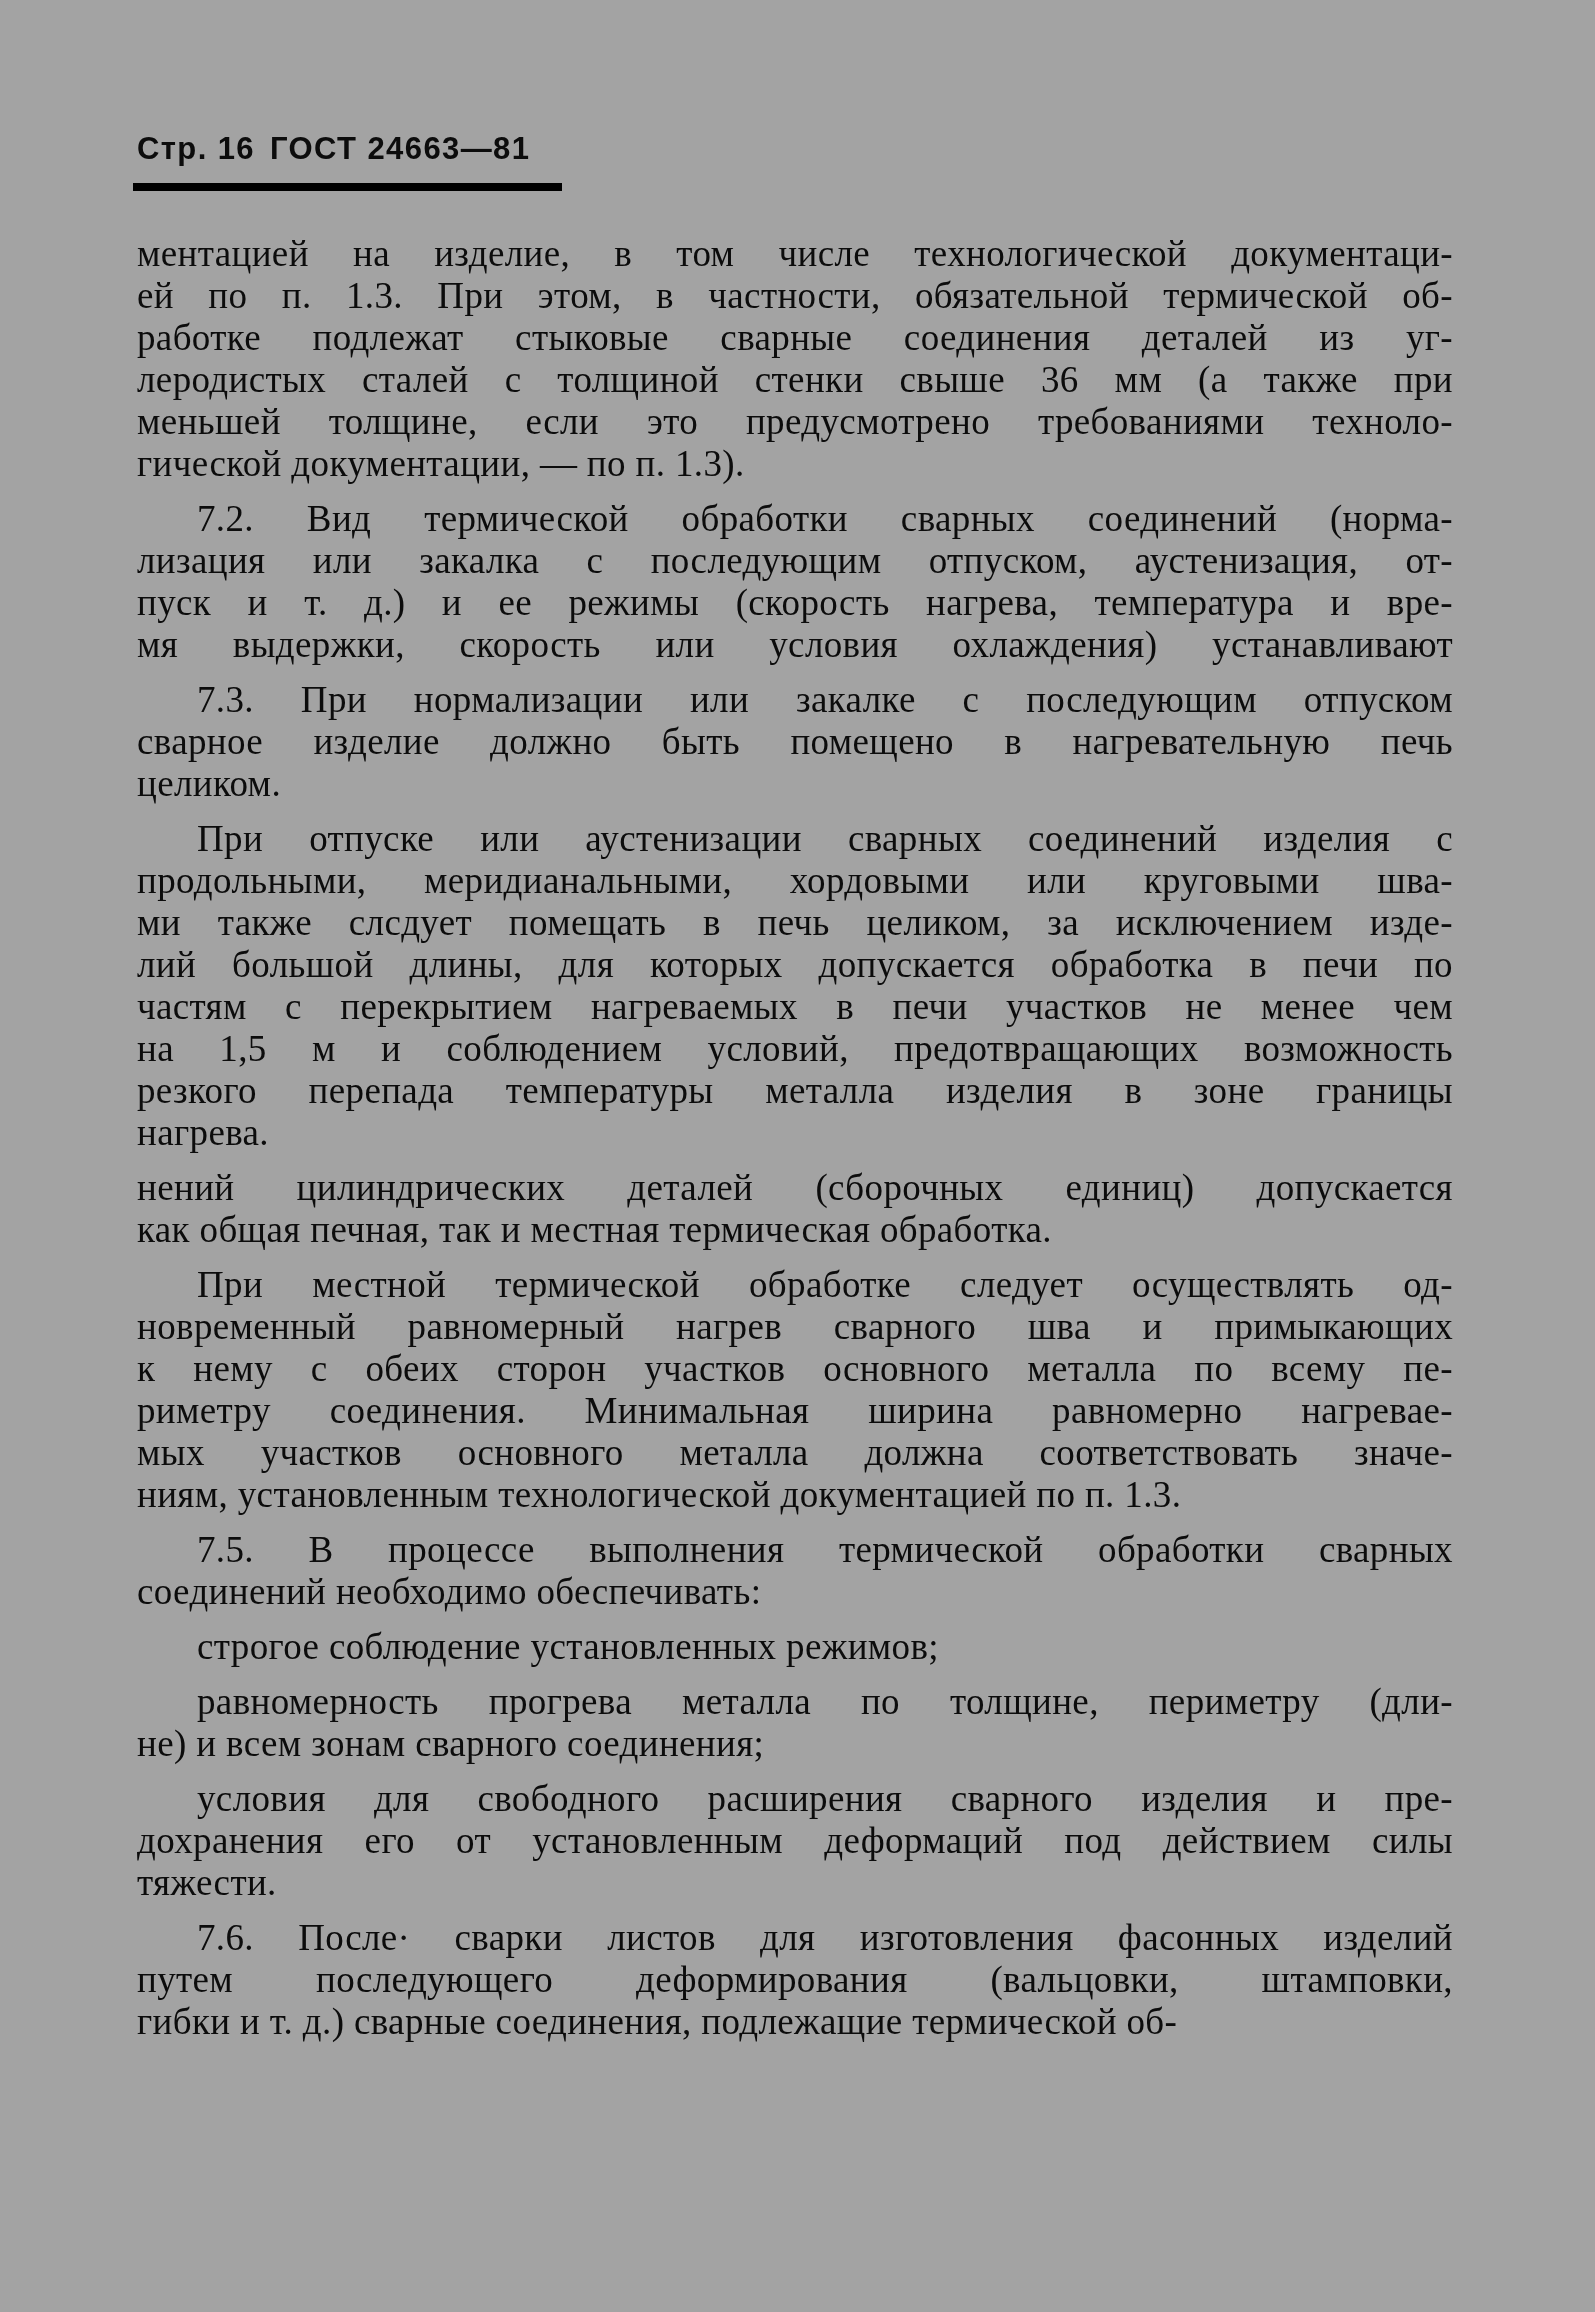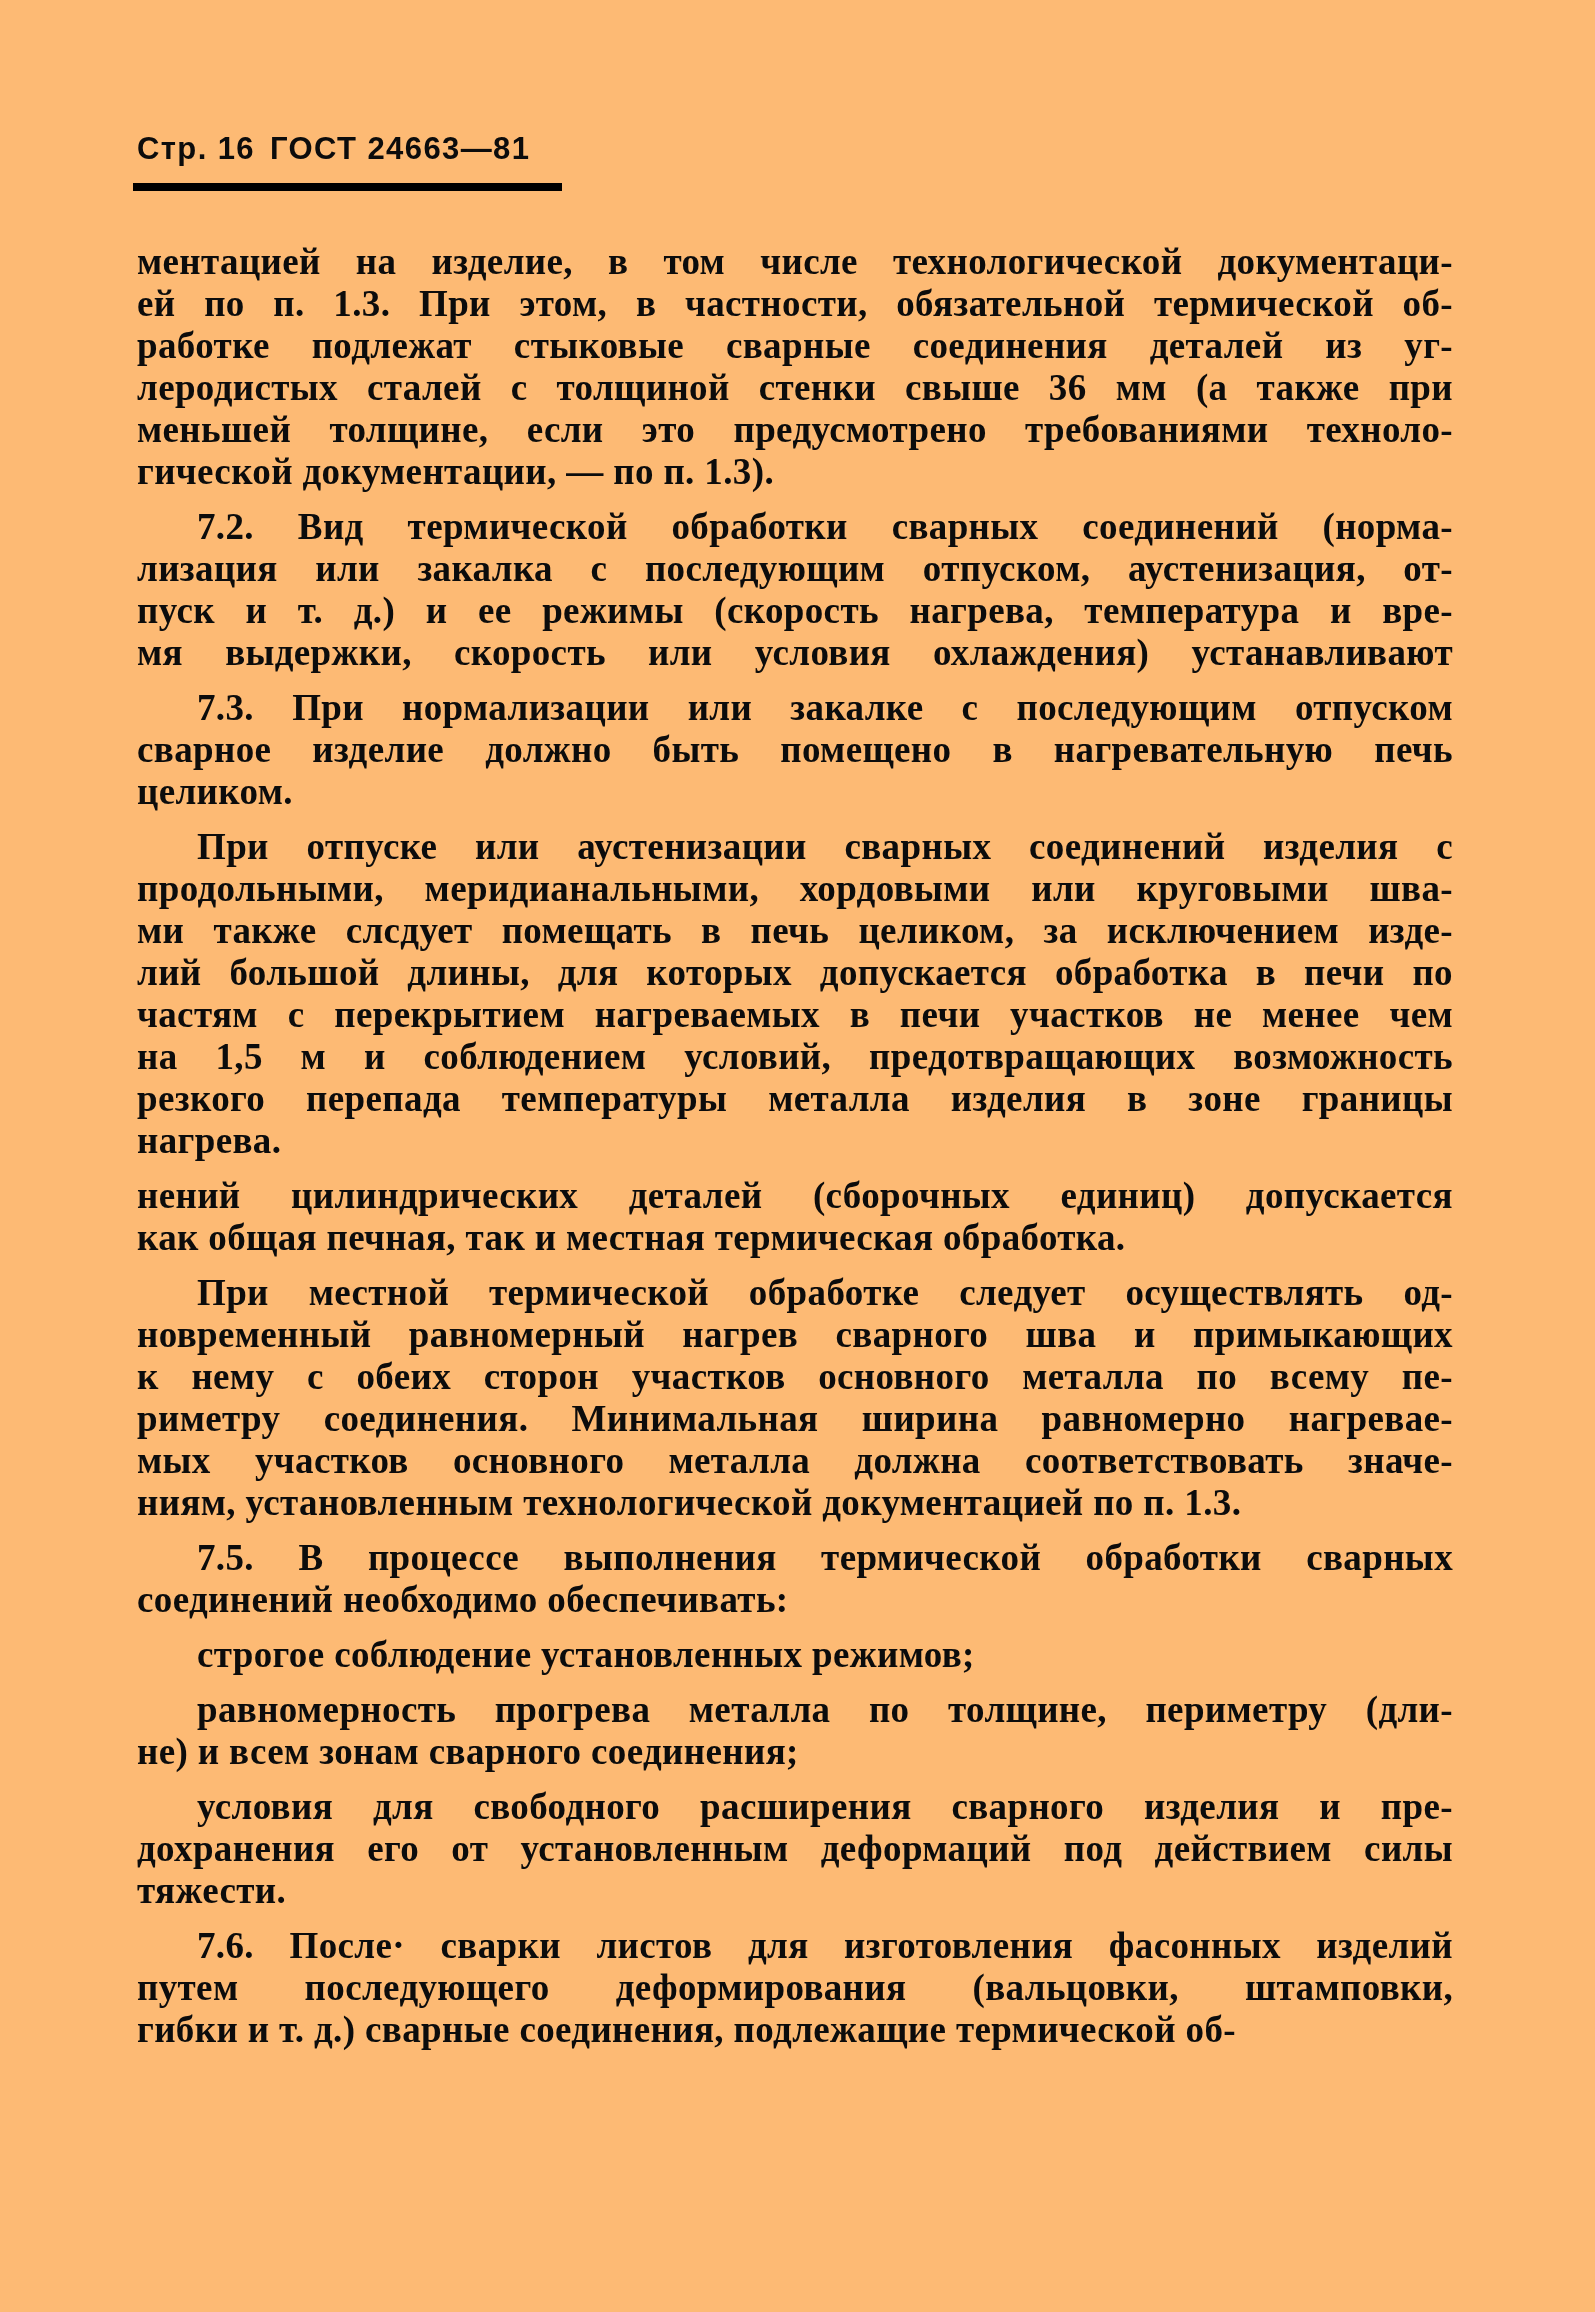--- a/index.html
+++ b/index.html
@@ -11,21 +11,21 @@
     position: relative;
     width: 1596px;
     height: 2313px;
     font-family: "Liberation Serif", serif;
     color: #0c0c0c;
     overflow: hidden;
   }
   .page {
     position: absolute;
     inset: 0;
-    background: #fdba74;
+    background: #a3a3a3;
   }
   .header {
     position: absolute;
     left: 137px;
     top: 131px;
     font-family: "Liberation Sans", sans-serif;
     font-weight: 700;
     font-size: 31px;
     letter-spacing: 1.4px;
     white-space: nowrap;
@@ -45,22 +45,21 @@
   .body-text {
     position: absolute;
     left: 137px;
     top: 233px;
     width: 1316px;
     font-size: 37px;
     line-height: 42px;
     letter-spacing: 0.01em;
   }
   .paragraph {
-    margin: 8px 0 13px 0;
-    font-weight: bold;
+    margin: 0 0 13px 0;
   }
   .paragraph .line {
     text-align: justify;
     text-align-last: justify;
   }
   .paragraph .line.last {
     text-align-last: left;
   }
   .paragraph.indented .line.first {
     text-indent: 60px;

